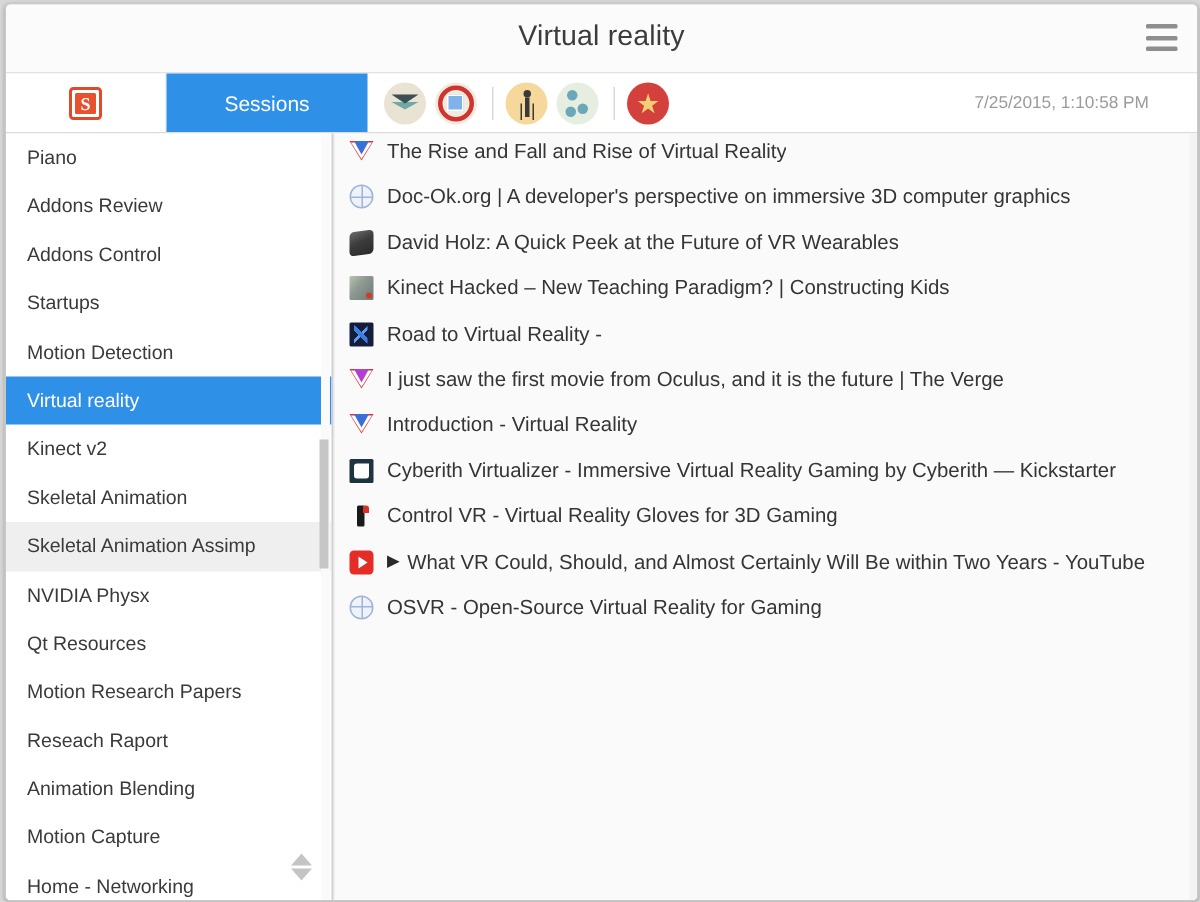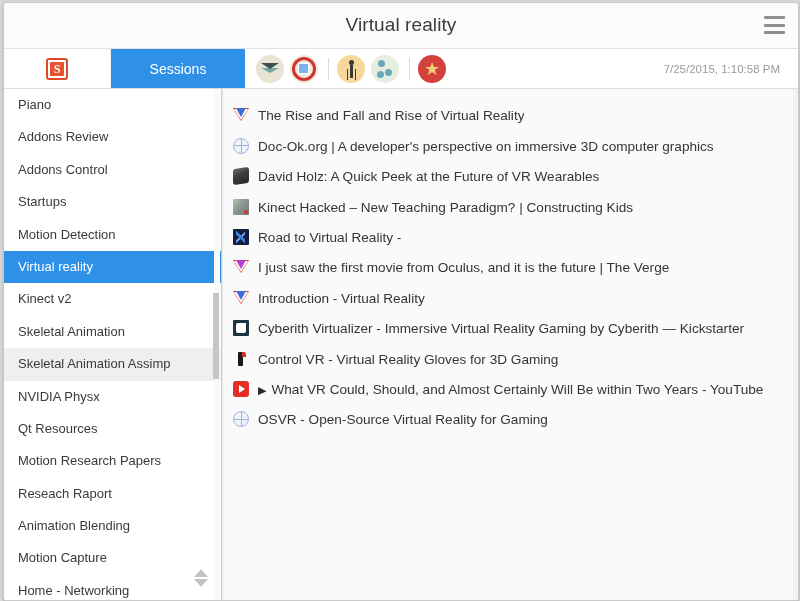--- a/index.html
+++ b/index.html
@@ -149,21 +149,21 @@
   .tb-sep {
     width: 1px;
     height: 22px;
     background: #d9d9d9;
     margin: 0 8px 0 4px;
     flex: 0 0 1px;
   }
   #timestamp {
     font-size: 11.5px;
     color: #9a9a9a;
-    padding-right: 18px;
+    padding-right: 32px;
     align-self: center;
     white-space: nowrap;
     user-select: none;
   }
 
   
   #body-split {
     flex: 1 1 auto;
     display: flex;
     min-height: 0;
@@ -242,21 +242,21 @@
     background: #fafafa;
     overflow: hidden;
     border-left: 1px solid #e6e6e6;
   }
   #link-list {
     padding-top: 4px;
   }
   .link-row {
     height: 30.4px;
     display: flex;
-    align-items: flex-end;
+    align-items: flex-start;
     padding-left: 10px;
     cursor: pointer;
     user-select: none;
   }
   .fav {
     width: 16px; height: 16px;
     flex: 0 0 16px;
     margin-right: 9px;
     position: relative;
     border-radius: 1px;

